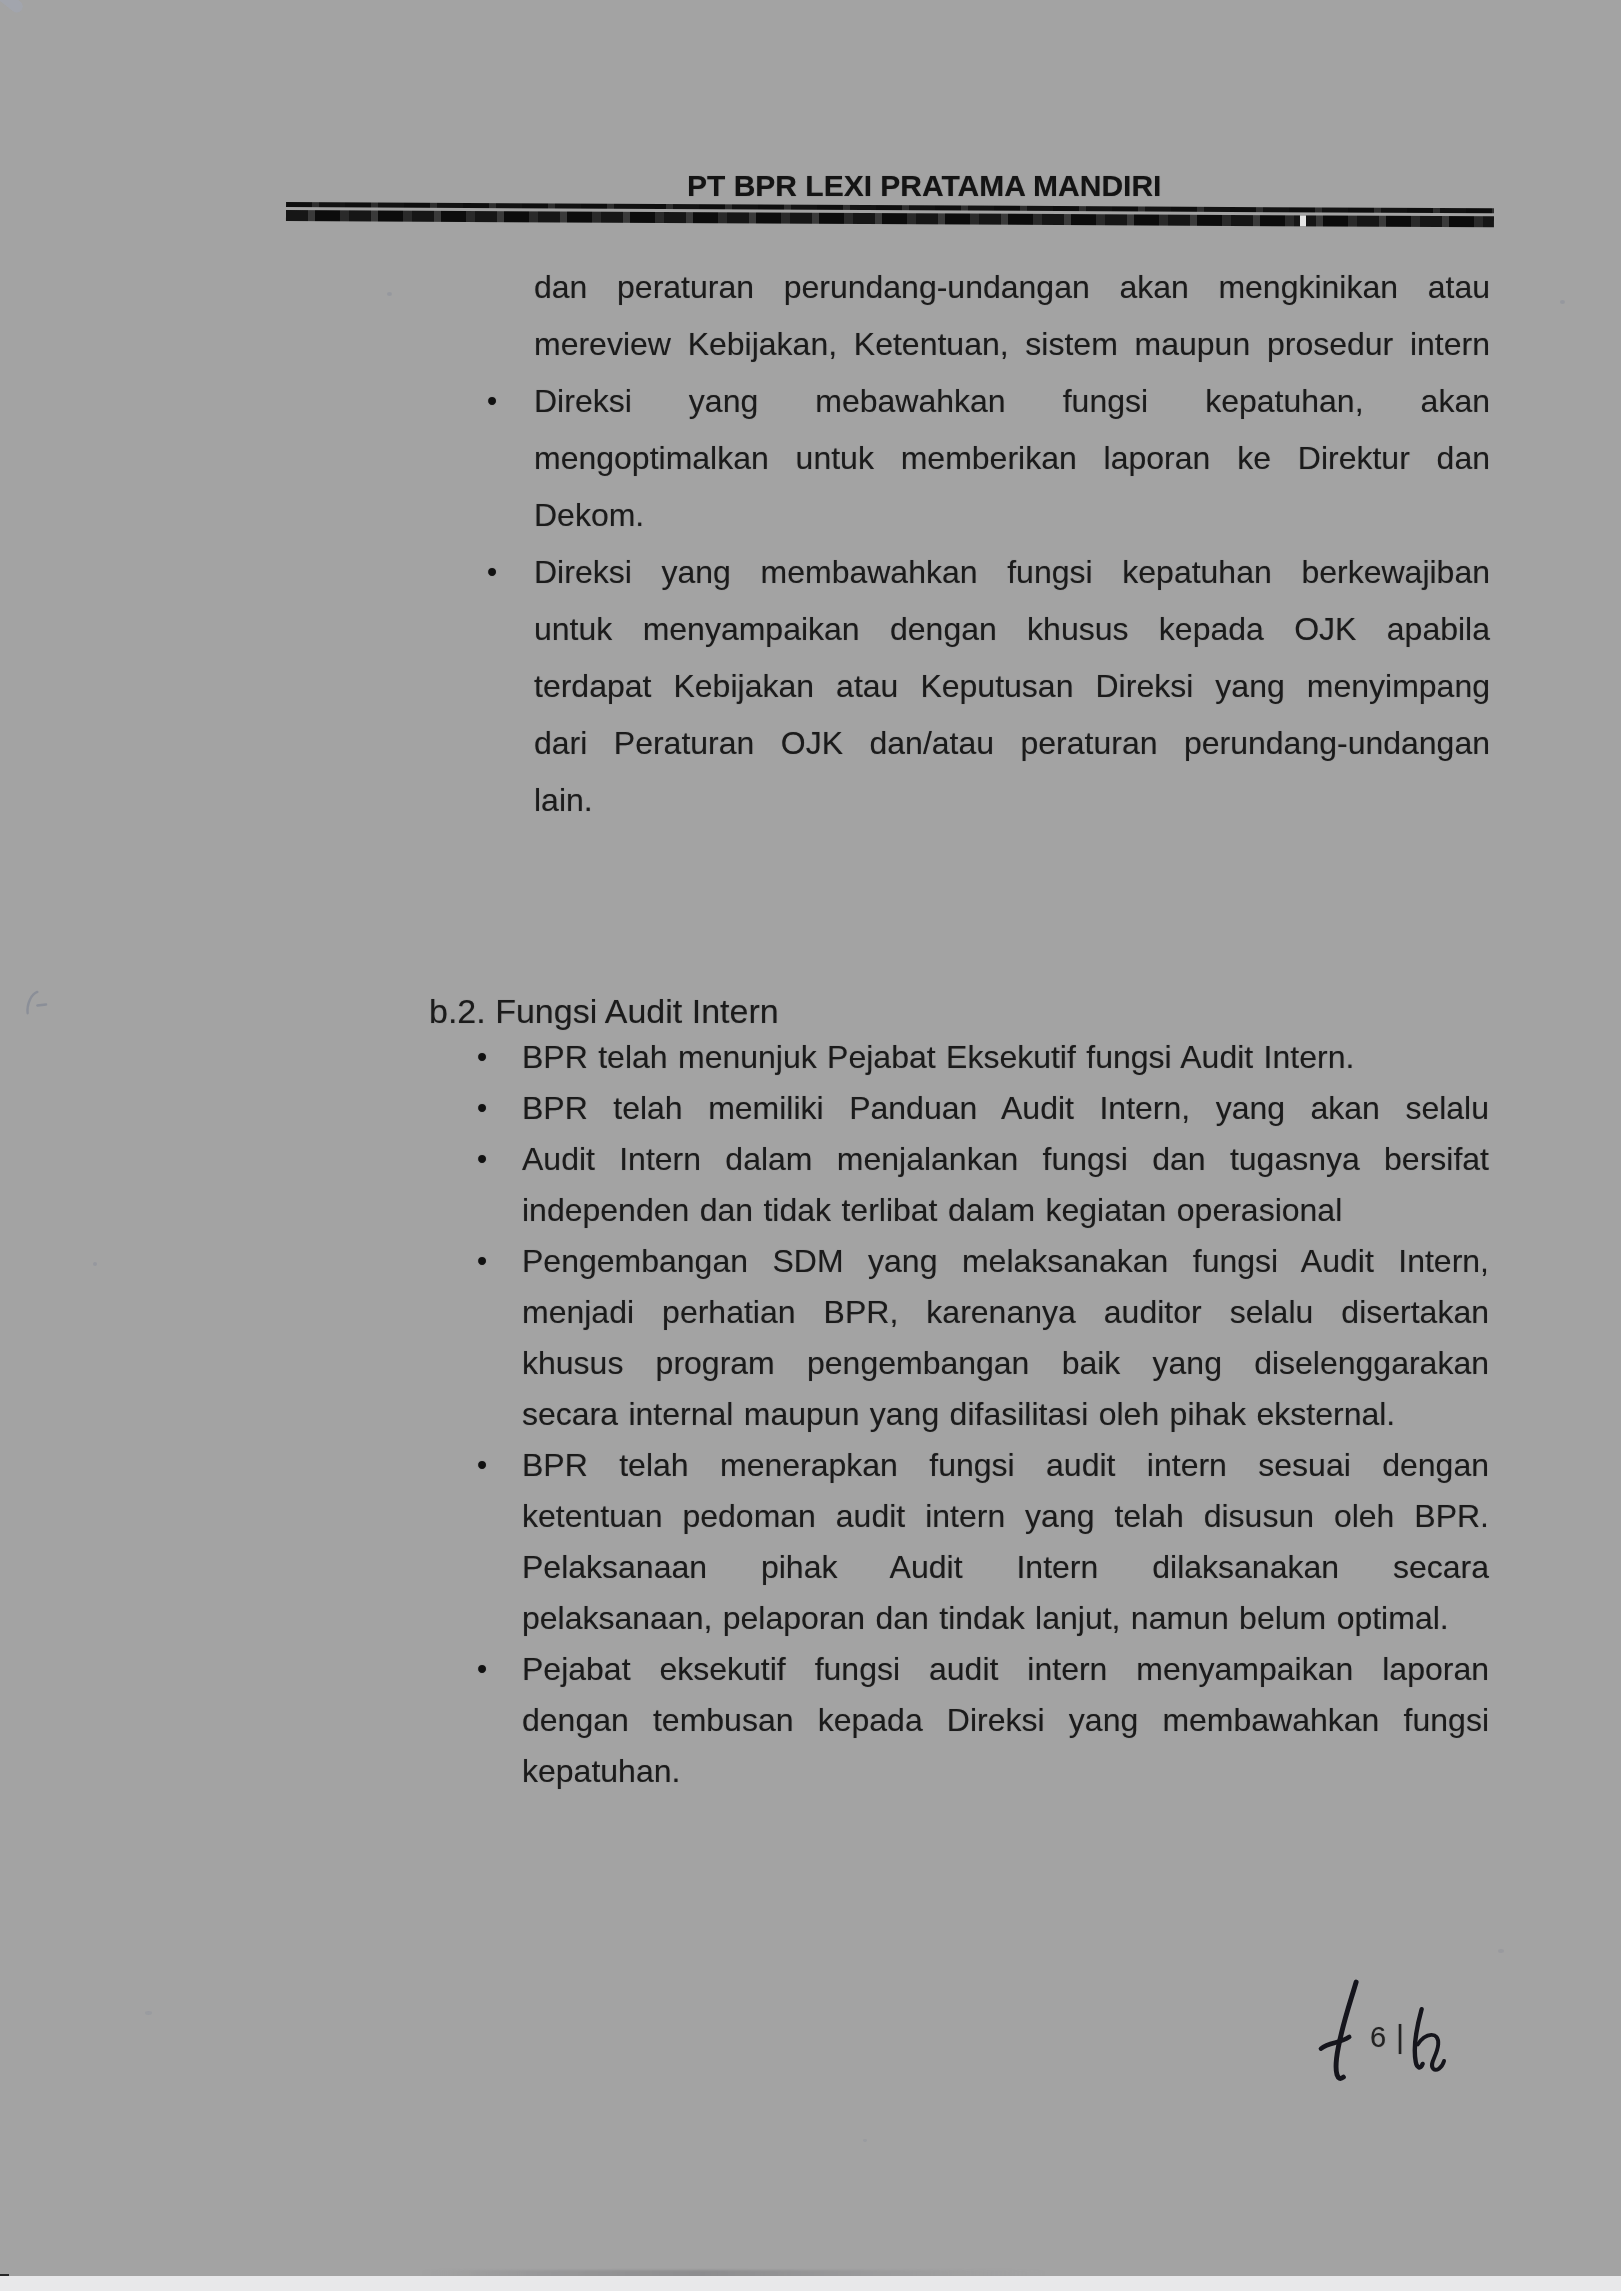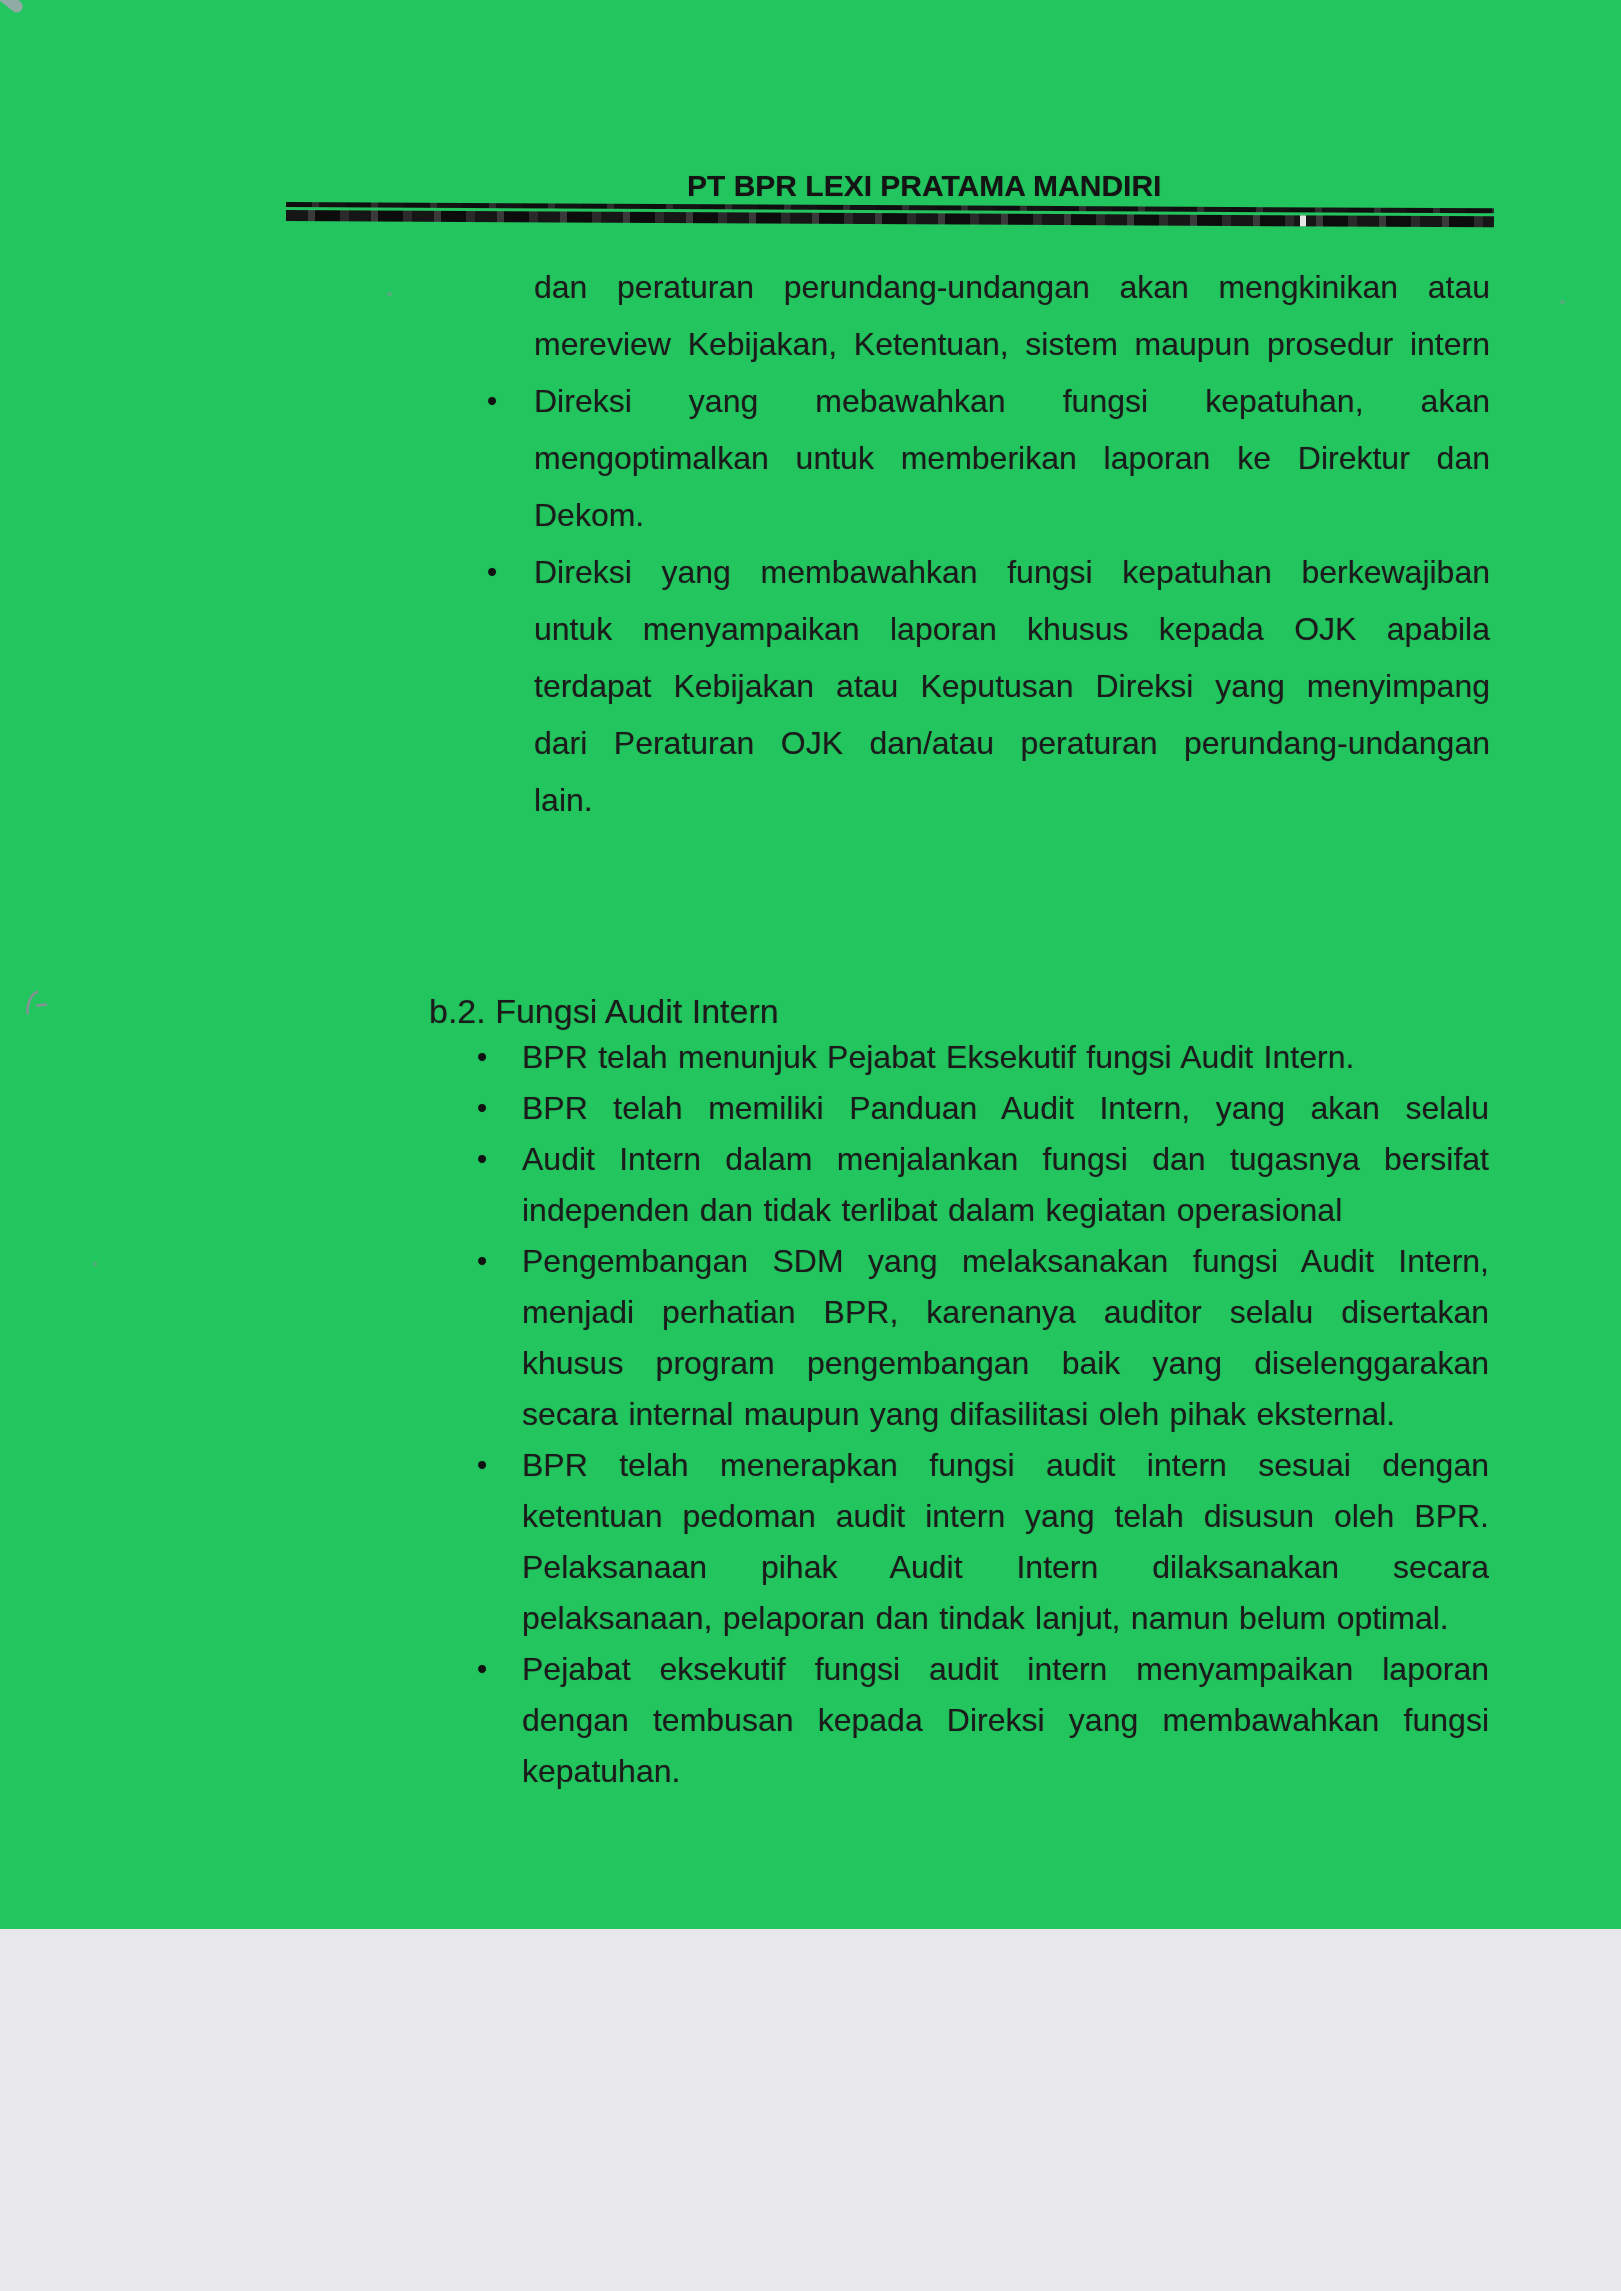--- a/index.html
+++ b/index.html
@@ -1,19 +1,19 @@
 <!DOCTYPE html>
 <html><head>
 <meta charset="utf-8">
 <style>
   html,body{margin:0;padding:0;background:#e8e8ea;}
   .page{
     position:relative;
-    width:1621px;height:1929px;
-    background:#22c55e;
+    width:1621px;height:2276px;
+    background:#a3a3a3;
     overflow:hidden;
     font-family:"Liberation Sans", sans-serif;
     color:#1b1b1b;
   }
   
   .header-title{
     position:absolute;left:687px;top:169px;
     font-size:30px;font-weight:700;letter-spacing:0px;
     color:#141414;white-space:nowrap;
     text-shadow:0 0 1px rgba(25,25,25,.45);
@@ -94,21 +94,21 @@
     <div class="rule-main"></div>
   </div>
 
   <section class="text-block block-a" id="block-a">
       <div class="line j">dan peraturan perundang-undangan akan mengkinikan atau</div>
       <div class="line j">mereview Kebijakan, Ketentuan, sistem maupun prosedur intern</div>
       <div class="line j">Direksi yang mebawahkan fungsi kepatuhan, akan<span class="bullet">•</span></div>
       <div class="line j">mengoptimalkan untuk memberikan laporan ke Direktur dan</div>
       <div class="line">Dekom.</div>
       <div class="line j">Direksi yang membawahkan fungsi kepatuhan berkewajiban<span class="bullet">•</span></div>
-      <div class="line j">untuk menyampaikan laporan khusus kepada OJK apabila</div>
+      <div class="line j">untuk menyampaikan dengan khusus kepada OJK apabila</div>
       <div class="line j">terdapat Kebijakan atau Keputusan Direksi yang menyimpang</div>
       <div class="line j">dari Peraturan OJK dan/atau peraturan perundang-undangan</div>
       <div class="line">lain.</div>
     </section>
 
   <h2 class="heading">b.2. Fungsi Audit Intern</h2>
 
   <section class="text-block block-b" id="block-b">
       <div class="line">BPR telah menunjuk Pejabat Eksekutif fungsi Audit Intern.<span class="bullet">•</span></div>
       <div class="line j">BPR telah memiliki Panduan Audit Intern, yang akan selalu<span class="bullet">•</span></div>

